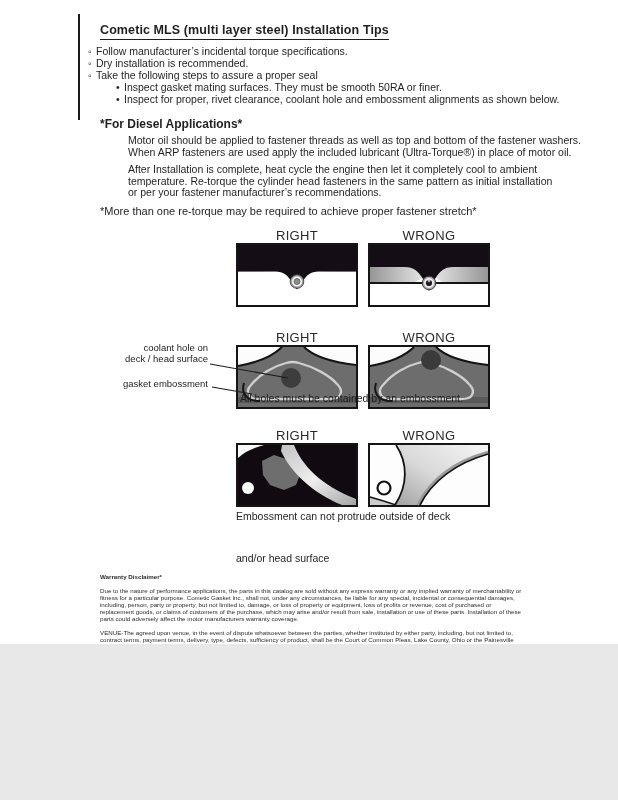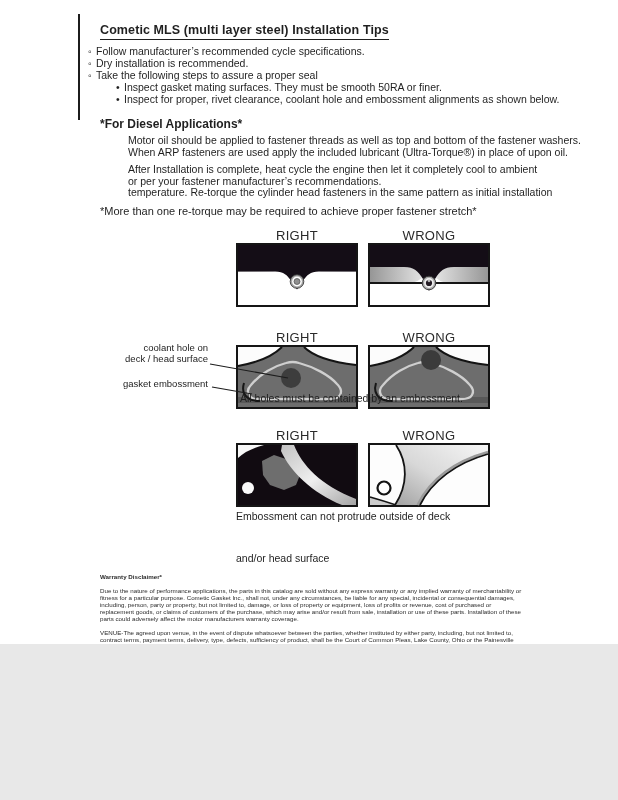--- a/index.html
+++ b/index.html
@@ -37,36 +37,36 @@
 
 <div class="page">
 
   <div class="abs edge-mark" style="left:78px;top:14px;height:106px;"></div>
 
   <div class="abs" style="left:100px;top:20px;">
     <span class="title">Cometic MLS (multi layer steel) Installation Tips</span>
   </div>
 
   <div class="abs" style="left:88px;top:45px;">
-    <div class="bullet-row"><span class="glyph">◦</span><span>Follow manufacturer’s recommended cycle specifications.</span></div>
+    <div class="bullet-row"><span class="glyph">◦</span><span>Follow manufacturer’s incidental torque specifications.</span></div>
     <div class="bullet-row"><span class="glyph">◦</span><span>Dry installation is recommended.</span></div>
     <div class="bullet-row"><span class="glyph">◦</span><span>Take the following steps to assure a proper seal</span></div>
     <div class="bullet-row sub"><span class="glyph">•</span><span>Inspect gasket mating surfaces.  They must be smooth 50RA or finer.</span></div>
     <div class="bullet-row sub"><span class="glyph">•</span><span>Inspect for proper, rivet clearance, coolant hole and embossment alignments as shown below.</span></div>
   </div>
 
   <div class="abs h2" style="left:100px;top:117px;">*For Diesel Applications*</div>
   <div class="abs" style="left:100px;top:135px;">
     <div class="bodyline">Motor oil should be applied to fastener threads as well as top and bottom of the fastener washers.</div>
-    <div class="bodyline">When ARP fasteners are used apply the included lubricant (Ultra-Torque®) in place of upon oil.</div>
+    <div class="bodyline">When ARP fasteners are used apply the included lubricant (Ultra-Torque®) in place of motor oil.</div>
   </div>
   <div class="abs" style="left:100px;top:164px;">
     <div class="bodyline">After Installation is complete, heat cycle the engine then let it completely cool to ambient</div>
+    <div class="bodyline">temperature. Re-torque the cylinder head fasteners in the same pattern as initial installation</div>
     <div class="bodyline">or per your fastener manufacturer’s recommendations.</div>
-    <div class="bodyline">temperature. Re-torque the cylinder head fasteners in the same pattern as initial installation</div>
   </div>
   <div class="abs note" style="left:100px;top:205px;">*More than one re-torque may be required to achieve proper fastener stretch*</div>
 
   <div class="abs dlabel" style="left:236px;top:228px;">RIGHT</div>
   <div class="abs dlabel" style="left:368px;top:228px;">WRONG</div>
 
   <div class="abs panel" style="left:236px;top:243px;">
     <svg width="122" height="64" viewBox="0 0 122 64">
       <defs>
         <linearGradient id="g1L" x1="0" y1="0" x2="1" y2="0">

